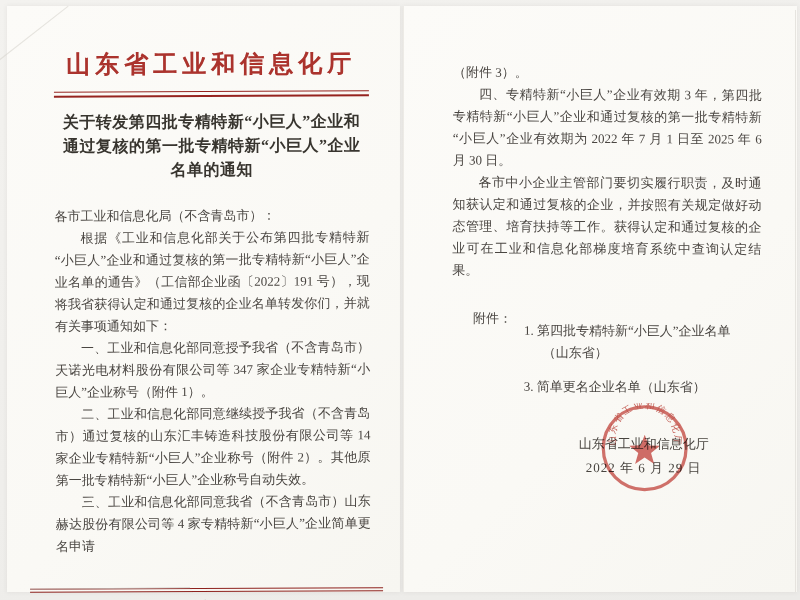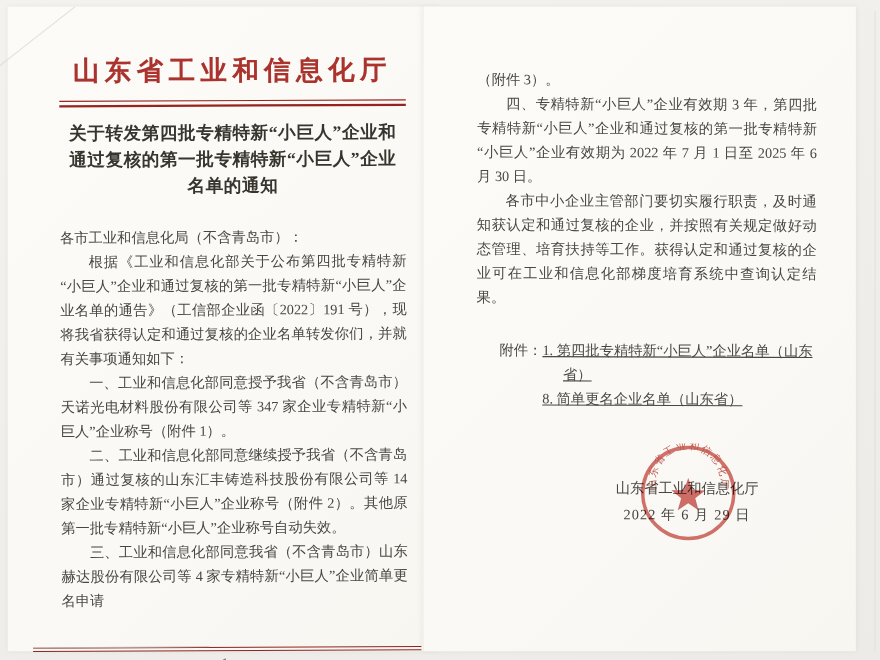--- a/index.html
+++ b/index.html
@@ -9,21 +9,21 @@
     font-family:"Liberation Serif","DejaVu Serif",serif;
   }
   .scan{position:relative;width:800px;height:600px;
     background:linear-gradient(160deg,#f3f2ef 0%,#efeeeb 55%,#ecebe8 100%);}
   .page{
     position:absolute;top:6px;width:393px;height:586px;
     background:linear-gradient(135deg,#fcfbf8 0%,#faf9f5 60%,#f7f6f1 100%);
     box-shadow:0 0 5px rgba(60,55,45,.08);
   }
   .page-1{left:7px;}
-  .page-2{left:384px;border-left:1px solid #edebe6;}
+  .page-2{left:403px;border-left:1px solid #edebe6;}
   .inner{position:relative;width:100%;height:100%;box-sizing:border-box;}
   .page-1 .inner{padding:0 30px 0 48px;transform:rotate(-0.25deg);}
   .page-2 .inner{padding:0 36px 0 48px;transform:rotate(0.2deg);}
 
   .agency-title{
     margin-top:42px;text-align:center;
     font-size:24px;font-weight:700;letter-spacing:5px;
     color:#ab332d;white-space:nowrap;
     text-shadow:0 0 .6px rgba(171,51,45,.45);
   }
@@ -51,21 +51,21 @@
     position:absolute;bottom:25px;left:0;right:0;text-align:center;
     font-size:11px;color:#5a5753;
   }
 
   .attachments{
     display:flex;margin-top:26px;margin-left:21px;
     font-size:13px;line-height:22px;color:#4a4642;
   }
   .attach-label{white-space:nowrap;text-align:center;}
   .attach-list{flex:1;}
-  .attach-item{margin:0;padding-left:1.45em;text-indent:-1.45em;text-decoration:underline;}
+  .attach-item{margin:12px;padding-left:1.45em;text-indent:-1.45em;}
 
   .signature{
     position:absolute;top:370px;left:140px;width:200px;text-align:center;
     font-size:13px;color:#48443f;line-height:24px;
   }
   .sig-date{letter-spacing:1px;}
 
   .seal{
     position:absolute;left:196px;top:341px;width:90px;height:90px;
     mix-blend-mode:multiply;opacity:.88;pointer-events:none;
@@ -120,21 +120,21 @@
         <div>
             <p class="para">四、专精特新“小巨人”企业有效期 3 年，第四批专精特新“小巨人”企业和通过复核的第一批专精特新“小巨人”企业有效期为 2022 年 7 月 1 日至 2025 年 6 月 30 日。</p>
             <p class="para">各市中小企业主管部门要切实履行职责，及时通知获认定和通过复核的企业，并按照有关规定做好动态管理、培育扶持等工作。获得认定和通过复核的企业可在工业和信息化部梯度培育系统中查询认定结果。</p>
           </div>
       </div>
 
       <div class="attachments">
         <span class="attach-label">附件：</span>
         <div class="attach-list">
             <p class="attach-item">1. 第四批专精特新“小巨人”企业名单（山东省）</p>
-            <p class="attach-item">8. 简单更名企业名单（山东省）</p>
+            <p class="attach-item">3. 简单更名企业名单（山东省）</p>
           </div>
       </div>
 
       <div class="signature">
         <div>山东省工业和信息化厅</div>
         <div class="sig-date">2022 年 6 月 29 日</div>
       </div>
 
       <svg class="seal" viewBox="0 0 100 100">
         <circle cx="50" cy="50" r="46" fill="none" stroke="#c0413a" stroke-width="3.6" opacity="0.85"></circle>

